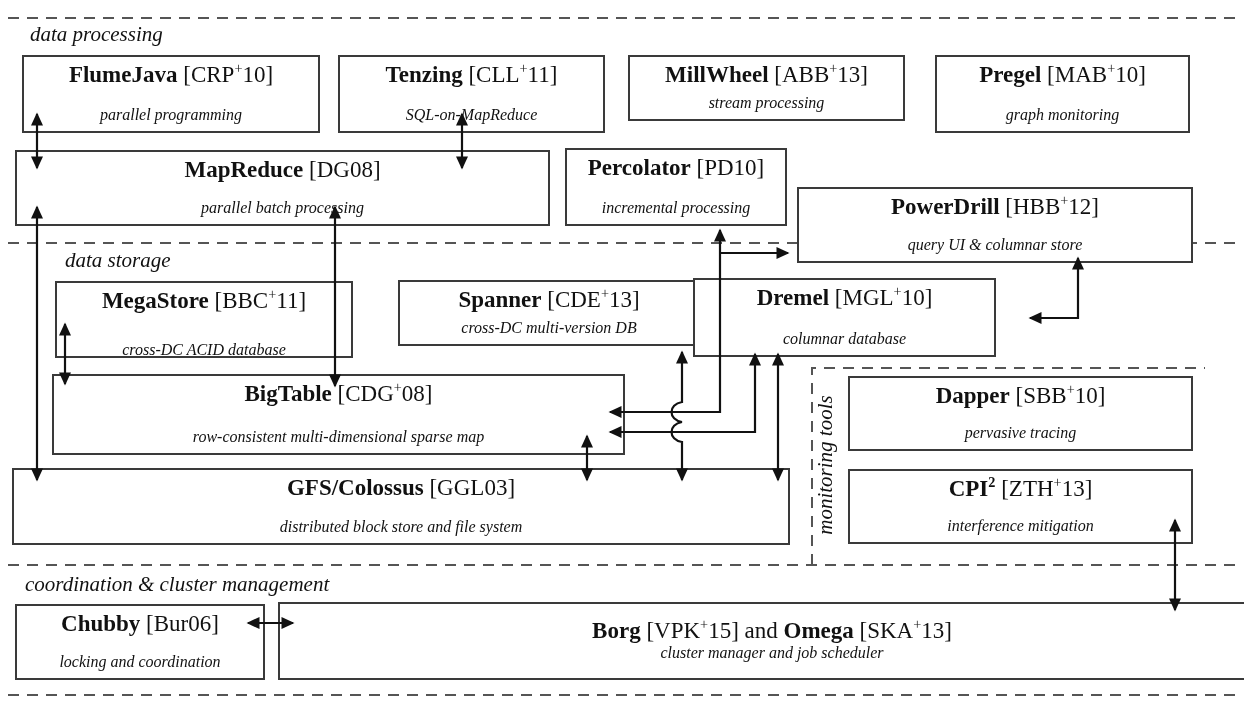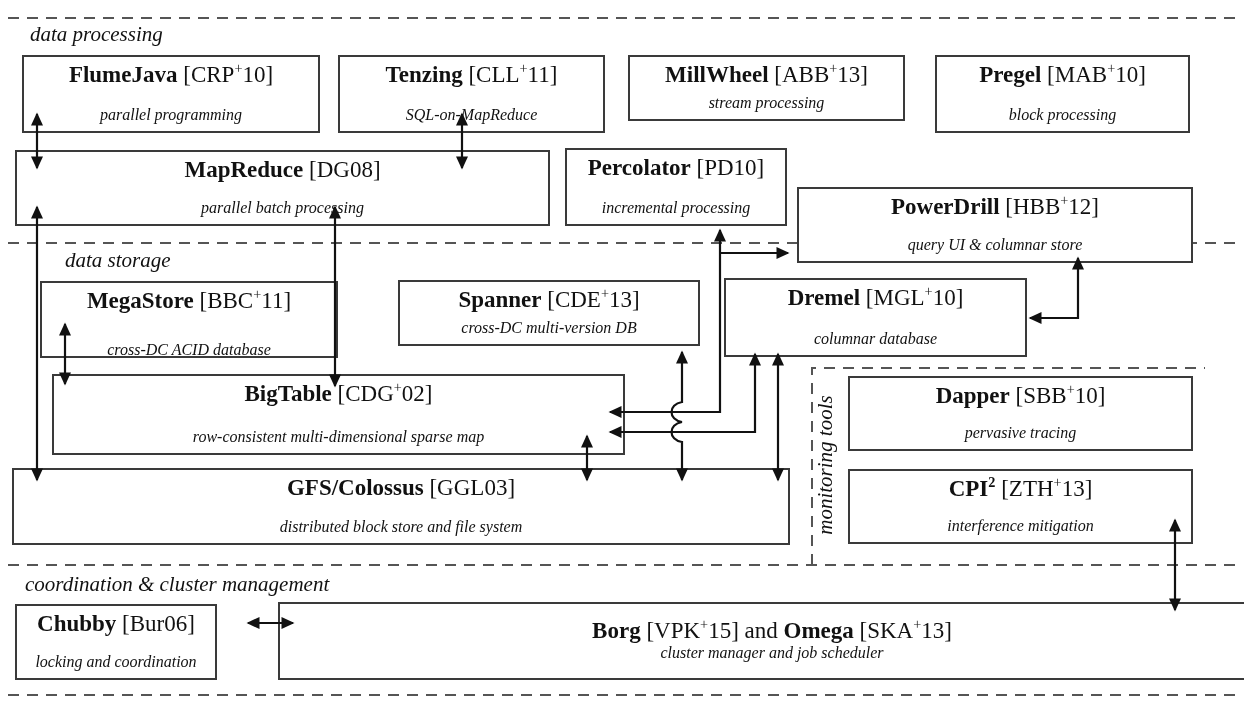--- a/index.html
+++ b/index.html
@@ -58,63 +58,63 @@
       <div class="box" style="left: 338px; top: 55px; width: 267px; height: 78px;">
         <div class="box-title"><span class="bd">Tenzing</span><span> [CLL</span><sup>+</sup><span>11]</span></div>
         <div class="box-subtitle">SQL-on-MapReduce</div>
       </div>
       <div class="box" style="left: 628px; top: 55px; width: 277px; height: 66px;">
         <div class="box-title"><span class="bd">MillWheel</span><span> [ABB</span><sup>+</sup><span>13]</span></div>
         <div class="box-subtitle">stream processing</div>
       </div>
       <div class="box" style="left: 935px; top: 55px; width: 255px; height: 78px;">
         <div class="box-title"><span class="bd">Pregel</span><span> [MAB</span><sup>+</sup><span>10]</span></div>
-        <div class="box-subtitle">block processing</div>
+        <div class="box-subtitle">graph monitoring</div>
       </div>
       <div class="box" style="left: 15px; top: 150px; width: 535px; height: 76px;">
         <div class="box-title"><span class="bd">MapReduce</span><span> [DG08]</span></div>
         <div class="box-subtitle">parallel batch processing</div>
       </div>
       <div class="box" style="left: 565px; top: 148px; width: 222px; height: 78px;">
         <div class="box-title"><span class="bd">Percolator</span><span> [PD10]</span></div>
         <div class="box-subtitle">incremental processing</div>
       </div>
       <div class="box" style="left: 797px; top: 187px; width: 396px; height: 76px;">
         <div class="box-title"><span class="bd">PowerDrill</span><span> [HBB</span><sup>+</sup><span>12]</span></div>
         <div class="box-subtitle">query UI &amp; columnar store</div>
       </div>
-      <div class="box" style="left: 40px; top: 281px; width: 298px; height: 77px; gap: 28px;">
+      <div class="box" style="left: 55px; top: 281px; width: 298px; height: 77px; gap: 28px;">
         <div class="box-title"><span class="bd">MegaStore</span><span> [BBC</span><sup>+</sup><span>11]</span></div>
         <div class="box-subtitle">cross-DC ACID database</div>
       </div>
       <div class="box" style="left: 398px; top: 280px; width: 302px; height: 66px;">
         <div class="box-title"><span class="bd">Spanner</span><span> [CDE</span><sup>+</sup><span>13]</span></div>
         <div class="box-subtitle">cross-DC multi-version DB</div>
       </div>
-      <div class="box" style="left: 724px; top: 278px; width: 303px; height: 79px;">
+      <div class="box" style="left: 693px; top: 278px; width: 303px; height: 79px;">
         <div class="box-title"><span class="bd">Dremel</span><span> [MGL</span><sup>+</sup><span>10]</span></div>
         <div class="box-subtitle">columnar database</div>
       </div>
       <div class="box" style="left: 52px; top: 374px; width: 573px; height: 81px;">
-        <div class="box-title"><span class="bd">BigTable</span><span> [CDG</span><sup>+</sup><span>02]</span></div>
+        <div class="box-title"><span class="bd">BigTable</span><span> [CDG</span><sup>+</sup><span>08]</span></div>
         <div class="box-subtitle">row-consistent multi-dimensional sparse map</div>
       </div>
       <div class="box" style="left: 12px; top: 468px; width: 778px; height: 77px;">
         <div class="box-title"><span class="bd">GFS/Colossus</span><span> [GGL03]</span></div>
         <div class="box-subtitle">distributed block store and file system</div>
       </div>
       <div class="box" style="left: 848px; top: 376px; width: 345px; height: 75px;">
         <div class="box-title"><span class="bd">Dapper</span><span> [SBB</span><sup>+</sup><span>10]</span></div>
         <div class="box-subtitle">pervasive tracing</div>
       </div>
       <div class="box" style="left: 848px; top: 469px; width: 345px; height: 75px; font-family: Liberation Serif, serif;">
         <div class="box-title"><span class="bd">CPI</span><sup class="bd">2</sup><span> [ZTH</span><sup>+</sup><span>13]</span></div>
         <div class="box-subtitle">interference mitigation</div>
       </div>
-      <div class="box" style="left: 15px; top: 604px; width: 202px; height: 76px; text-align: center;">
+      <div class="box" style="left: 15px; top: 604px; width: 250px; height: 76px; text-align: center;">
         <div class="box-title"><span class="bd">Chubby</span><span> [Bur06]</span></div>
         <div class="box-subtitle">locking and coordination</div>
       </div>
       <div class="box" style="left: 278px; top: 602px; width: 988px; height: 78px; justify-content: center;">
         <div class="box-title"><span class="bd">Borg</span><span> [VPK</span><sup>+</sup><span>15] and </span><span class="bd">Omega</span><span> [SKA</span><sup>+</sup><span>13]</span></div>
         <div class="box-subtitle">cluster manager and job scheduler</div>
       </div>
     </div>
 
   <div class="labels">

